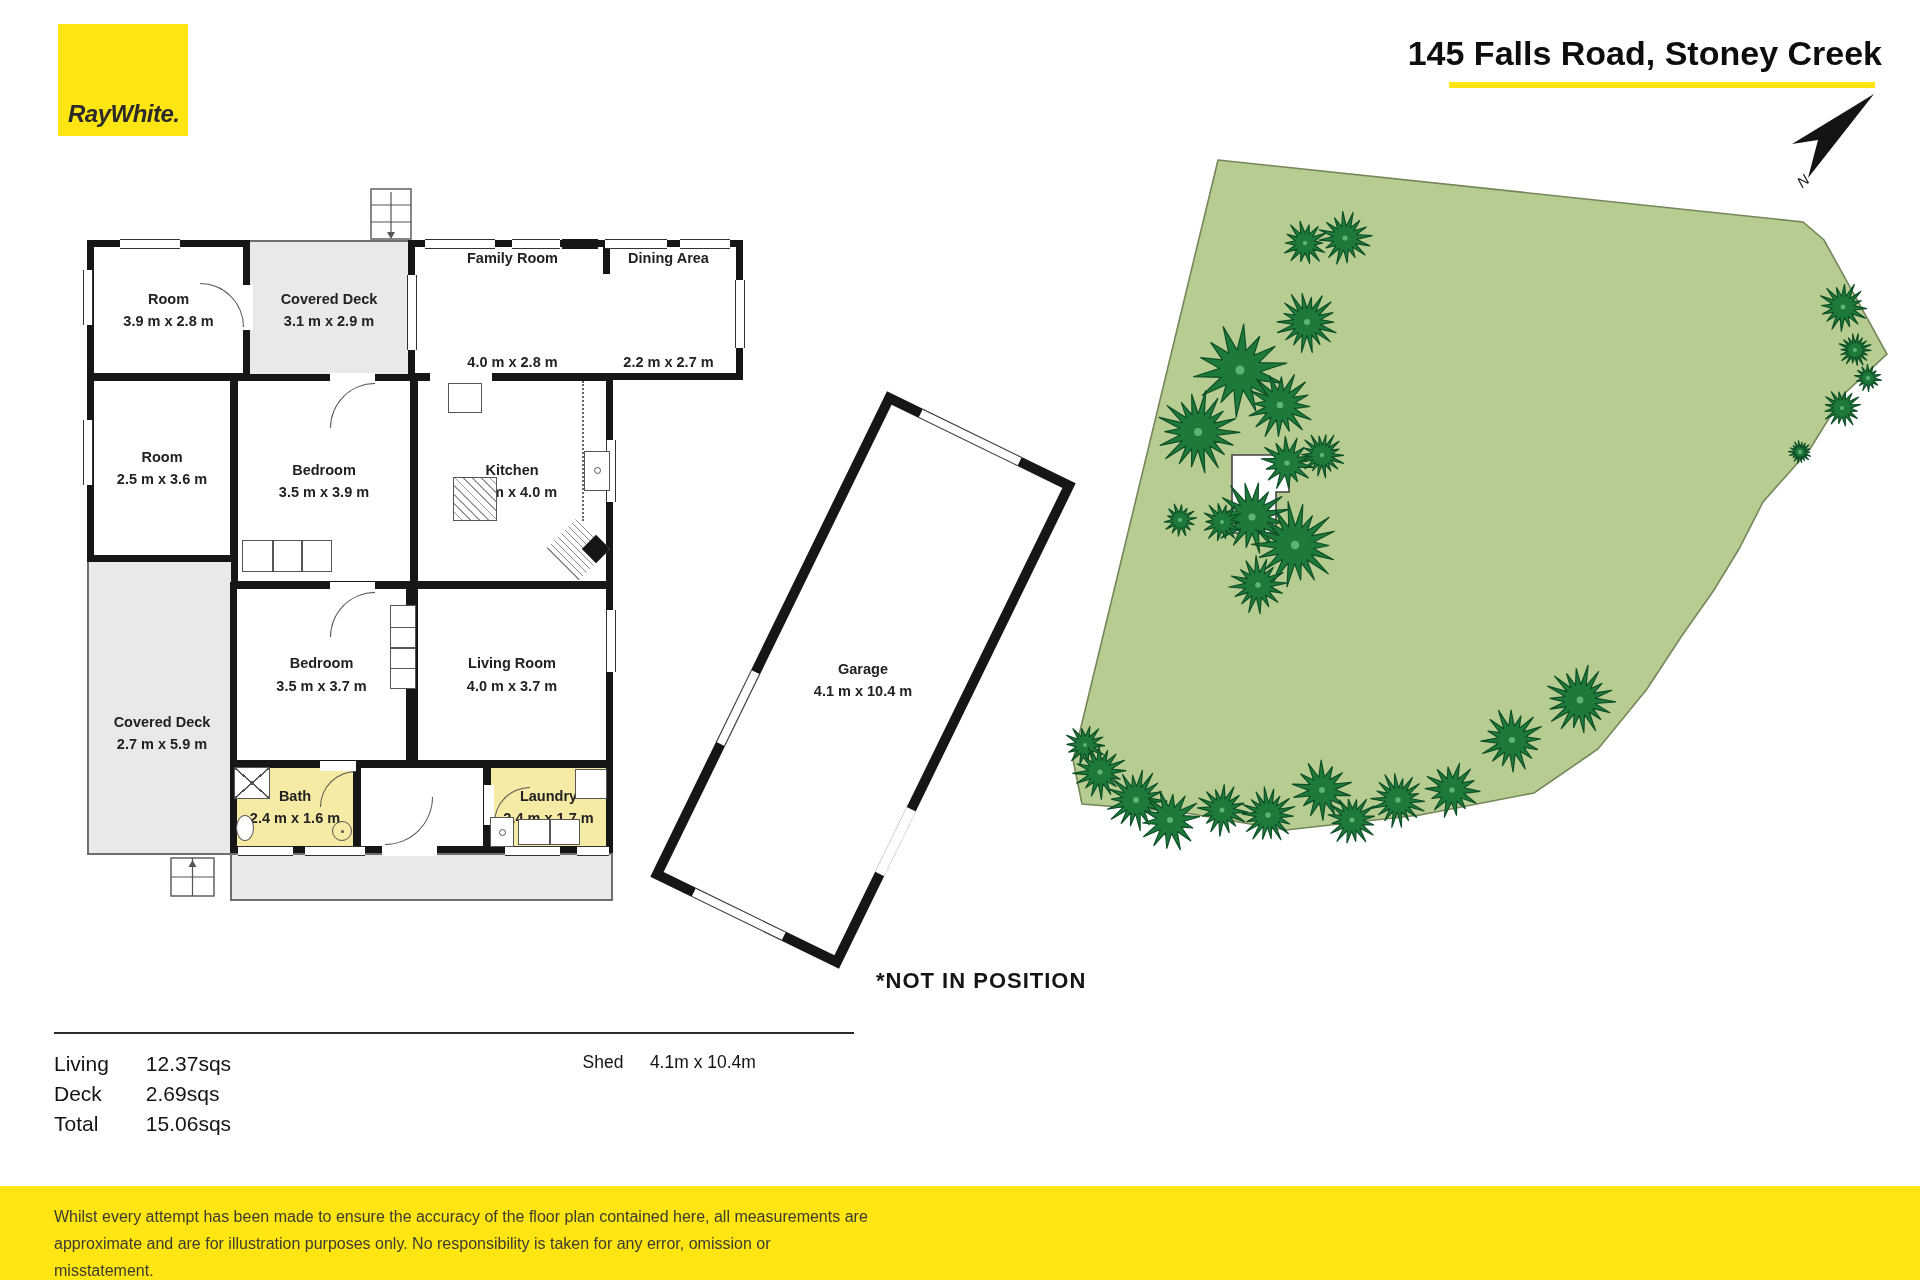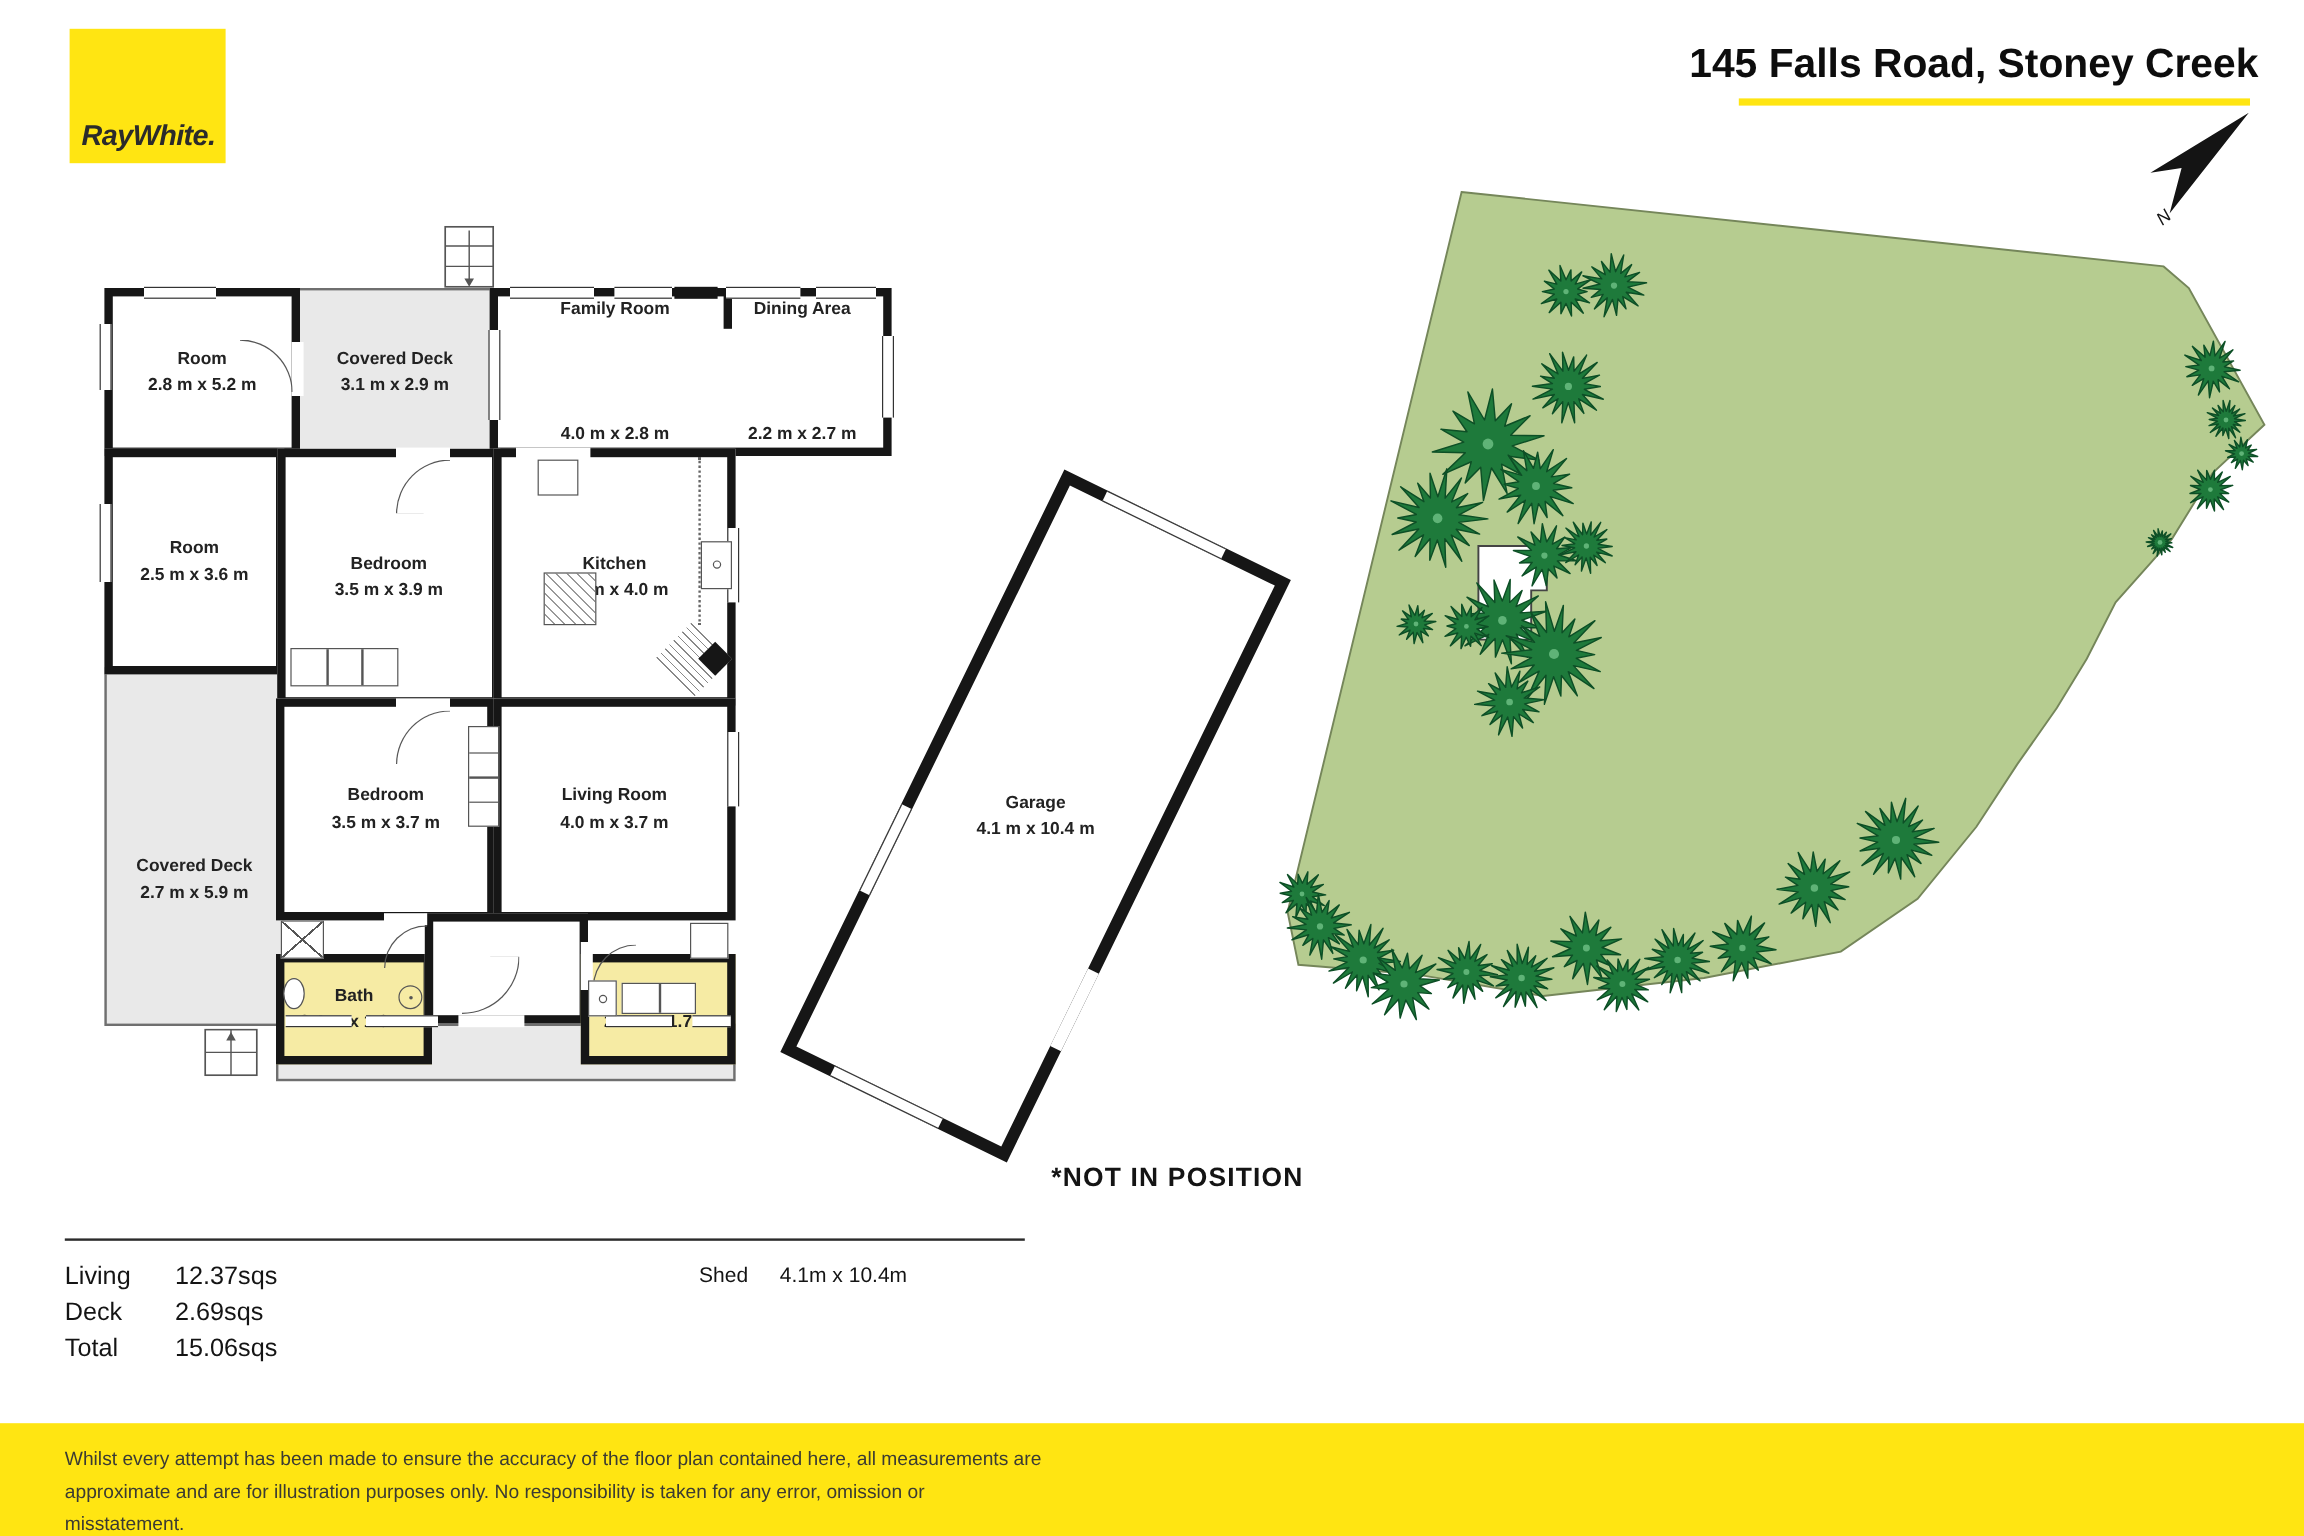--- a/index.html
+++ b/index.html
@@ -16,21 +16,21 @@
   
   .north{position:absolute;left:1788px;top:88px;width:110px;height:100px;}
 
   
   .plan{position:absolute;left:80px;top:185px;width:690px;height:735px;}
   .room{position:absolute;border:7px solid #161616;box-sizing:border-box;background:#fff;
         display:flex;align-items:center;justify-content:center;}
   .deck{position:absolute;border:2px solid #6f6f6f;box-sizing:border-box;background:#e9e9e9;
         display:flex;align-items:center;justify-content:center;}
   .porch{position:absolute;border:2px solid #6f6f6f;box-sizing:border-box;background:#e9e9e9;}
-  .wet{background:#f6eba4;margin-top:34px;}
+  .wet{background:#f6eba4;}
   .rlbl{display:flex;flex-direction:column;align-items:center;justify-content:space-between;
         text-align:center;line-height:1.55;}
   .rname,.rdims{font-size:14.5px;font-weight:bold;color:#222;white-space:nowrap;}
   .stub{position:absolute;background:#161616;}
 
   .winH{position:absolute;height:10px;background:#fff;border-top:1.6px solid #333;
         border-bottom:1.6px solid #333;box-sizing:border-box;}
   .winV{position:absolute;width:10px;background:#fff;border-left:1.6px solid #333;
         border-right:1.6px solid #333;box-sizing:border-box;}
   .gap{position:absolute;background:#fff;}
@@ -98,21 +98,21 @@
       <div class="rlbl" style="margin-top:55px;">
         <div class="rname">Covered Deck</div>
         <div class="rdims">2.7 m x 5.9 m</div>
       </div>
     </div>
     <div class="porch" style="left: 150px; top: 668px; width: 383px; height: 48px; background: rgb(233, 233, 233);"></div>
 
     <div class="room" style="left:7px;top:55px;width:163px;height:140px;">
       <div class="rlbl">
         <div class="rname">Room</div>
-        <div class="rdims">2.8 m x 5.2 m</div>
+        <div class="rdims">3.9 m x 2.8 m</div>
       </div>
     </div>
     <div class="room" style="left:328px;top:55px;width:335px;height:140px;">
       <div class="rlbl" style="position:absolute;left:0;top:0;width:195px;height:100%;">
         <div class="rname">Family Room</div>
         <div class="rdims">4.0 m x 2.8 m</div>
       </div>
       <div class="rlbl" style="position:absolute;right:0;top:0;width:135px;height:100%;">
         <div class="rname">Dining Area</div>
         <div class="rdims">2.2 m x 2.7 m</div>

